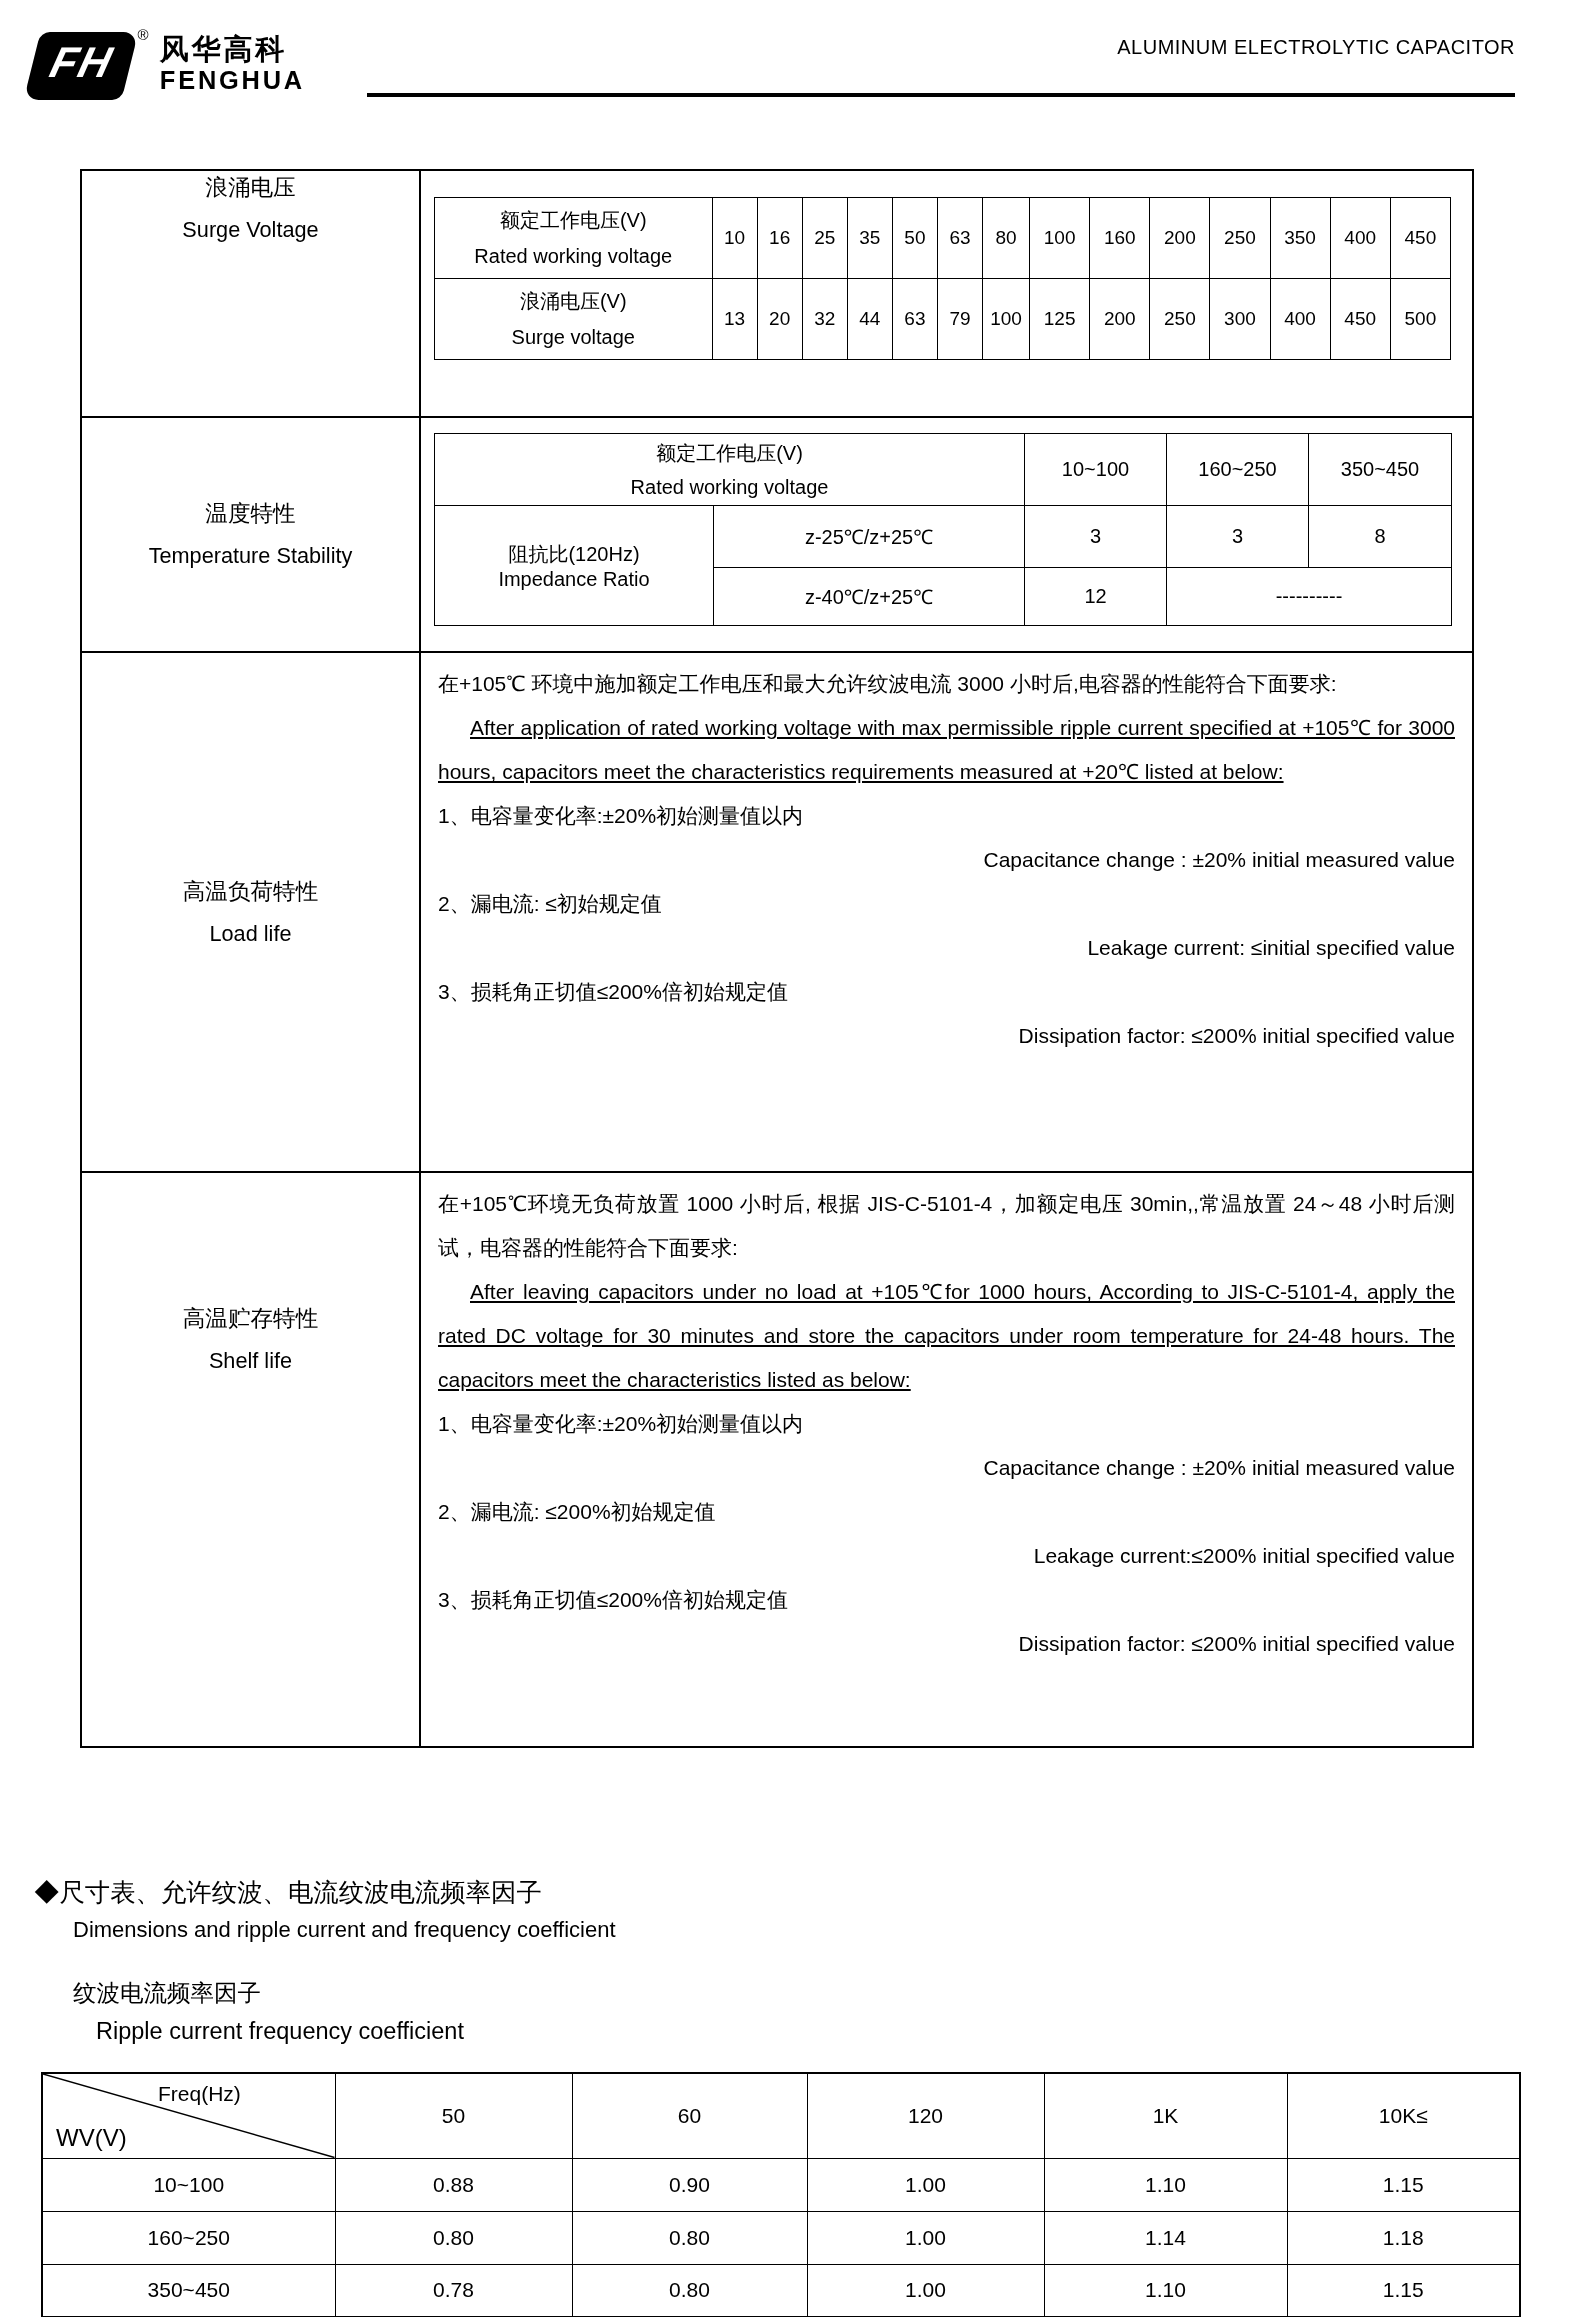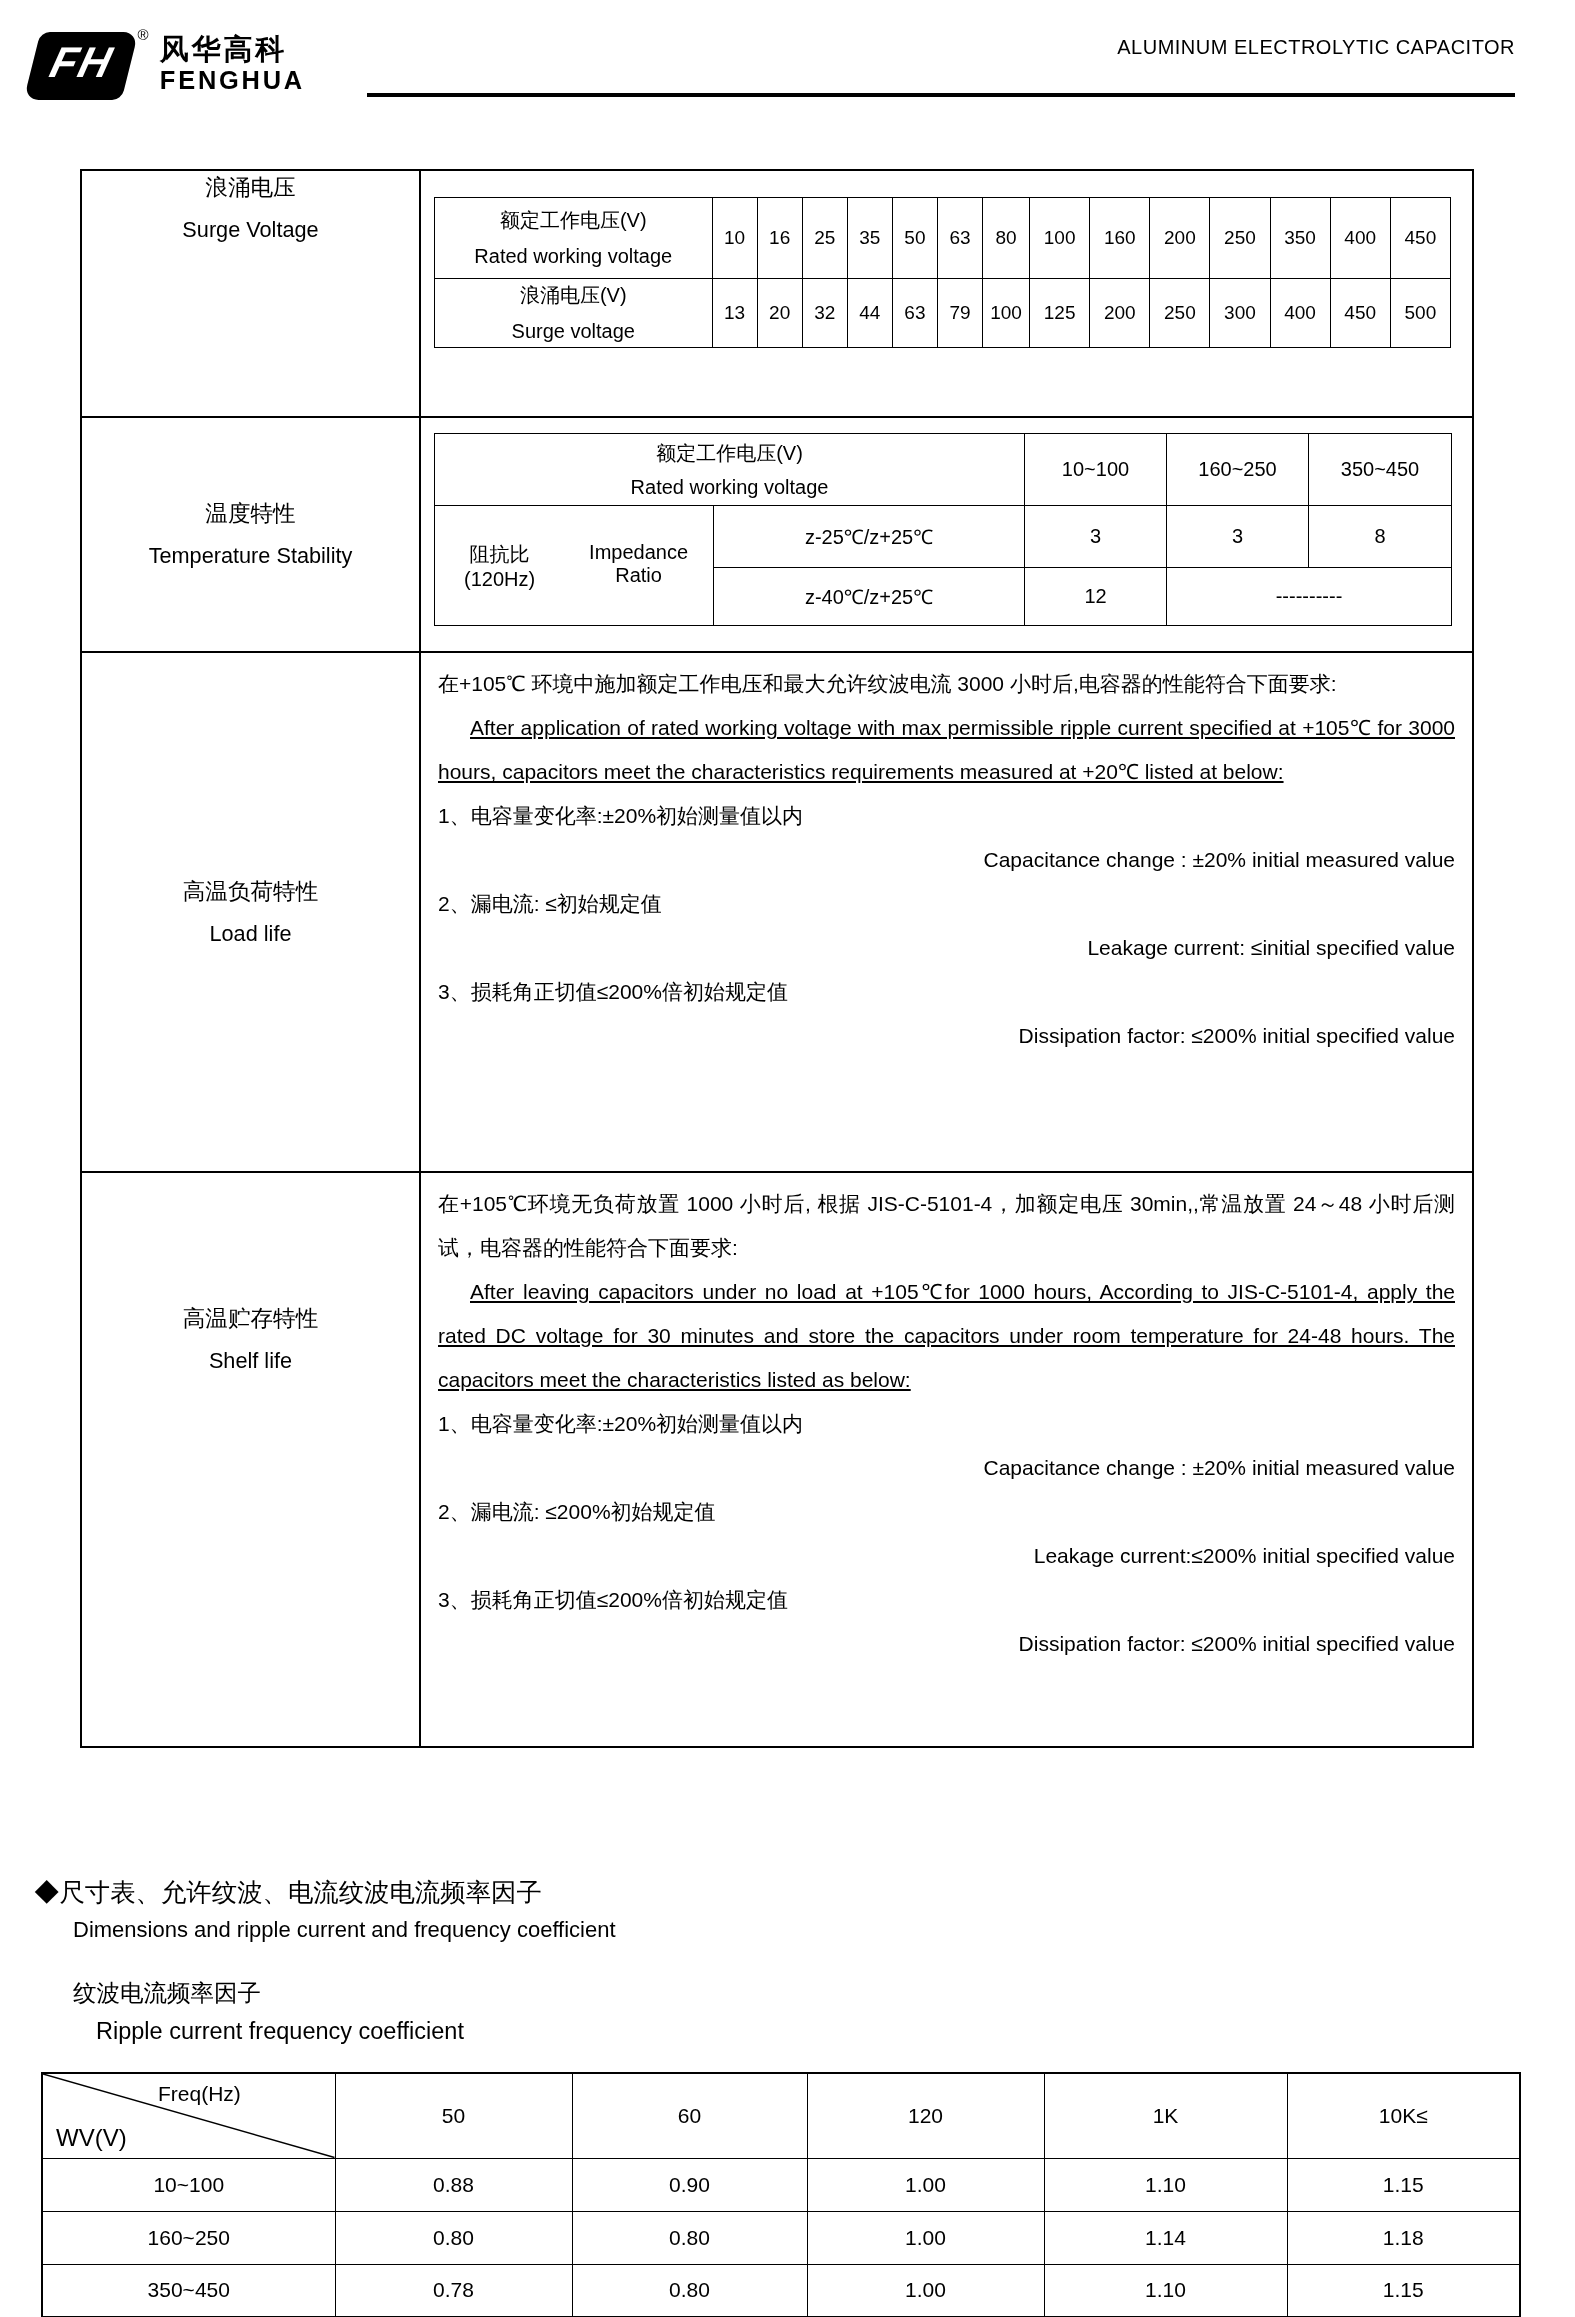--- a/index.html
+++ b/index.html
@@ -27,21 +27,21 @@
   .rowlbl .en { font-size:21.7px; line-height:26px; margin-top:15px; }
   .va-top { vertical-align:top !important; }
 
   .inner { width:1017px; margin:26px 0 0 13px; }
   .inner td { border:1.9px solid #000; text-align:center; font-size:19px; padding:0; vertical-align:middle; }
   .inner .lbl2 .cn { font-size:20px; line-height:24.5px; }
   .inner .lbl2 .en { font-size:20px; line-height:24.5px; margin-top:11.3px; }
 
   .inner2 { width:1017px; margin:15px 0 0 13px; }
   .inner2 td { border:1.9px solid #000; text-align:center; font-size:20px; padding:0; vertical-align:middle; }
-  .imp-cell { height:100%; display:flex; flex-direction:row; justify-content:space-around; padding:9.4px 0; }
+  .imp-cell { height:100%; display:flex; flex-direction:column; justify-content:space-around; padding:9.4px 0; }
 
   .txtcell { padding:9.4px 17px 0 17px !important; vertical-align:top !important; }
   .txtcell div { font-size:21px; line-height:44px; }
   .jz { text-align:justify; }
   .ind { text-indent:32px;text-decoration:underline; }
   .sub { padding-left:32px;text-align:right; }
 
   
   .sect-h-cn { position:absolute; left:34px; top:1876px; font-size:25.4px; }
   .sect-h-en { position:absolute; left:73px; top:1917px; font-size:22px; }
@@ -117,21 +117,21 @@
             <td>63</td>
             <td>80</td>
             <td>100</td>
             <td>160</td>
             <td>200</td>
             <td>250</td>
             <td>350</td>
             <td>400</td>
             <td>450</td>
           </tr>
-          <tr style="height:69px">
+          <tr style="height:81px">
             <td class="lbl2">
               <div class="cn">浪涌电压(V)</div>
               <div class="en">Surge voltage</div>
             </td>
             <td>13</td>
             <td>20</td>
             <td>32</td>
             <td>44</td>
             <td>63</td>
             <td>79</td>

